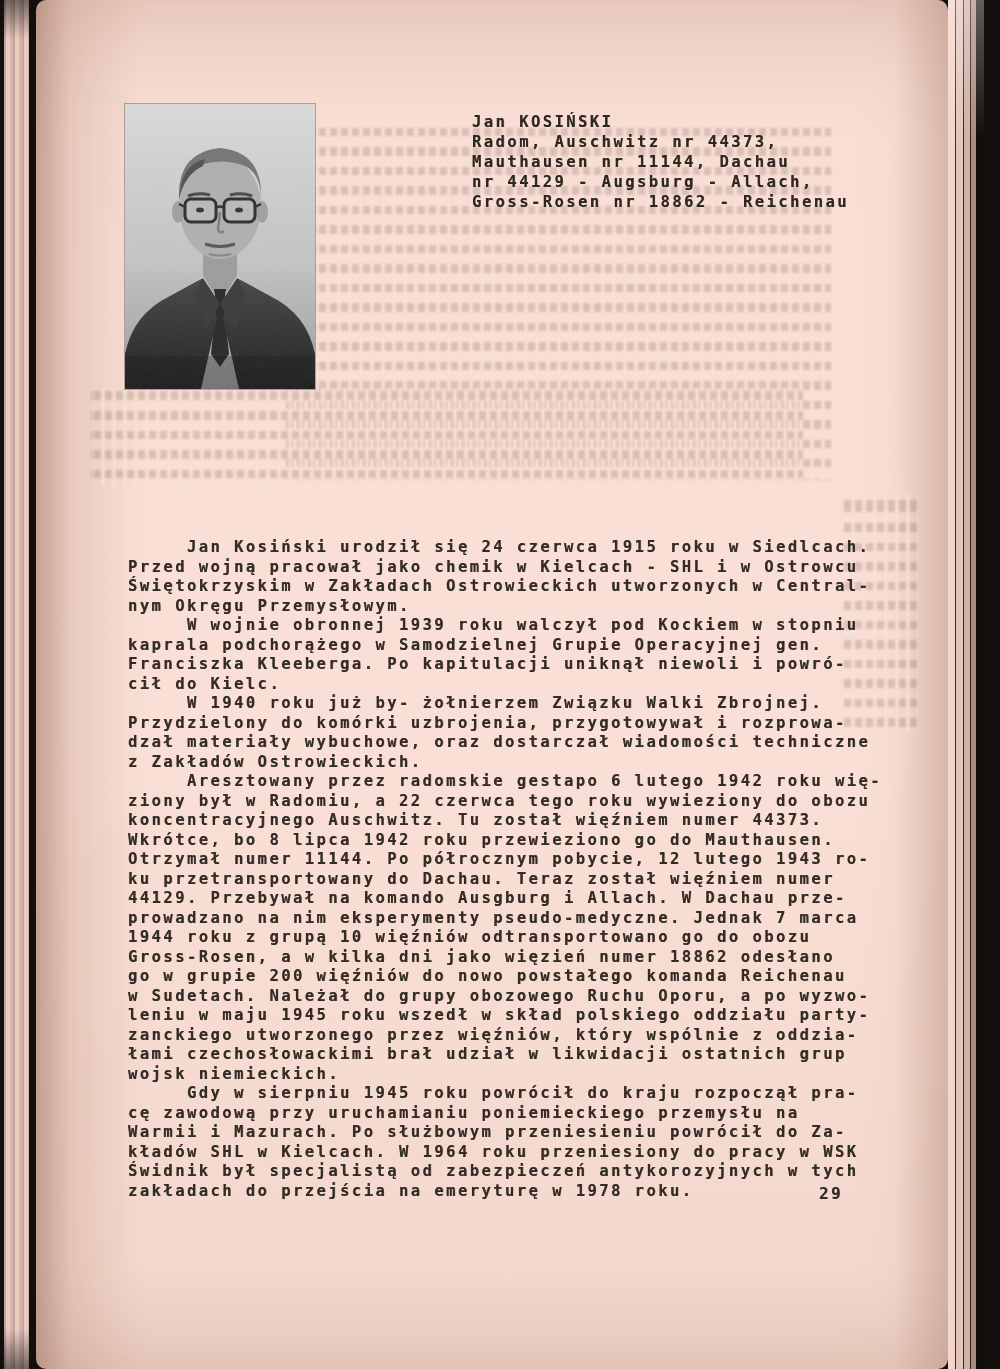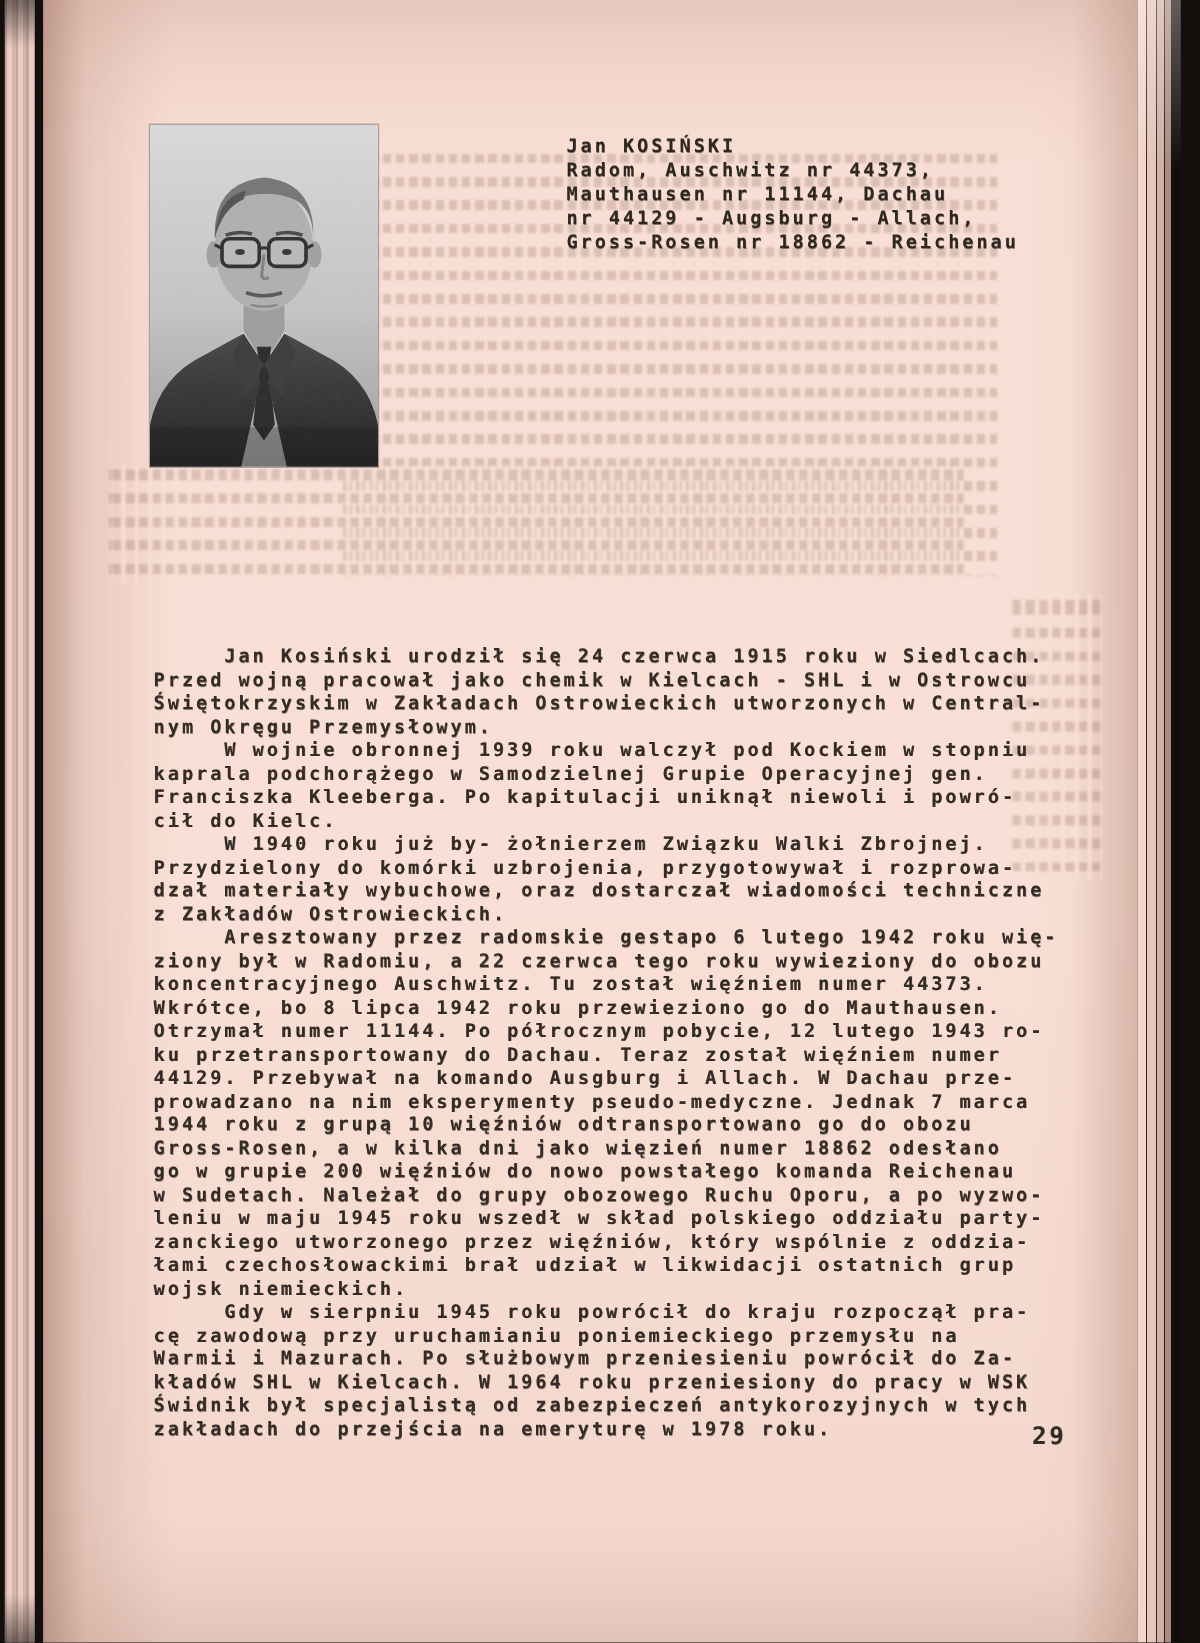--- a/index.html
+++ b/index.html
@@ -11,20 +11,21 @@
       linear-gradient(180deg, rgba(0,0,0,.5) 0,rgba(0,0,0,0) 40px,rgba(0,0,0,0) calc(100% - 40px),rgba(0,0,0,.5) 100%),
       repeating-linear-gradient(90deg,#c7a499 0 2px,#e9cdc3 2px 6px,#d5b5aa 6px 9px);
   }
   
   .page{position:absolute;left:36px;top:0;width:912px;height:1369px;
     background:
       linear-gradient(90deg, rgba(110,60,45,.32) 0px, rgba(160,105,85,.14) 34px, rgba(0,0,0,0) 110px),
       linear-gradient(270deg, rgba(140,90,70,.22) 0px, rgba(0,0,0,0) 55px),
       linear-gradient(180deg,#f1d3c8 0%,#f8ded4 10%,#f9dfd5 55%,#f4d8cd 92%,#eccfc4 100%);
     box-shadow:inset 0 0 90px rgba(125,75,55,.18);
+    border-radius:10px;
   }
   
   .right-pages{position:absolute;left:948px;top:0;width:36px;height:100%;
     background:
       linear-gradient(180deg, rgba(255,245,240,.35) 0,rgba(255,245,240,0) 140px),
       linear-gradient(90deg,#f2d5cb 0 7px,#352824 7px 8px,#e3c5bb 8px 15px,#33251f 15px 16px,#cfb1a7 16px 22px,#2a1d18 22px 23px,#a98b81 23px 28px,#120d0b 28px 36px);
   }
   
   .ghost{position:absolute;pointer-events:none;filter:blur(1.1px);opacity:.8;
     background:
@@ -39,22 +40,22 @@
     filter:grayscale(1) contrast(1.05);
     box-shadow:0 0 0 1px rgba(60,45,40,.35), inset 0 0 18px rgba(0,0,0,.25);}
   .photo svg{display:block;}
   
   .type{color:#332b26;font-weight:700;white-space:pre;
     text-shadow:.35px .35px 0 rgba(51,43,38,.55);}
   .header-text{position:absolute;left:436px;top:112px;
     font-size:15.5px;line-height:20px;letter-spacing:2.45px;color:#2e2721;}
   .body-text{position:absolute;left:92px;top:490px;
     font-size:15.5px;line-height:19.5px;letter-spacing:2.45px;margin-top:48px;}
-  .page-number{position:absolute;left:824px;top:1184px;
-    font-size:20px;letter-spacing:2.4px;}
+  .page-number{position:absolute;left:783px;top:1184px;
+    font-size:16px;letter-spacing:2.4px;}
 </style>
 </head>
 <body>
 
 <div class="scene">
 
   <div class="spine-pages"></div>
 
   <div class="page">
 

